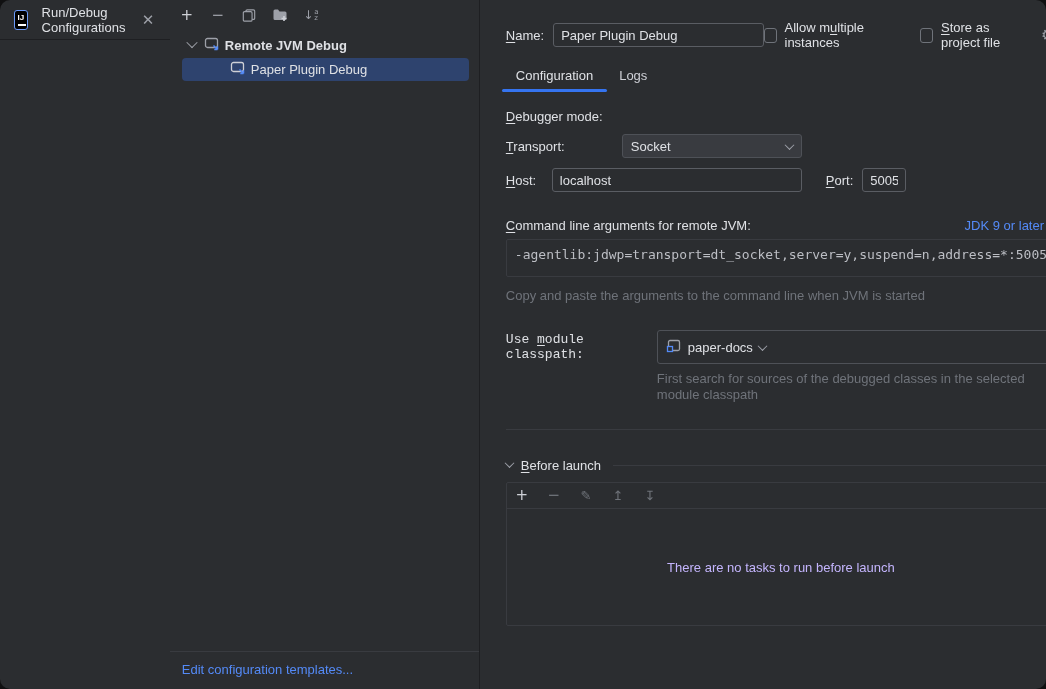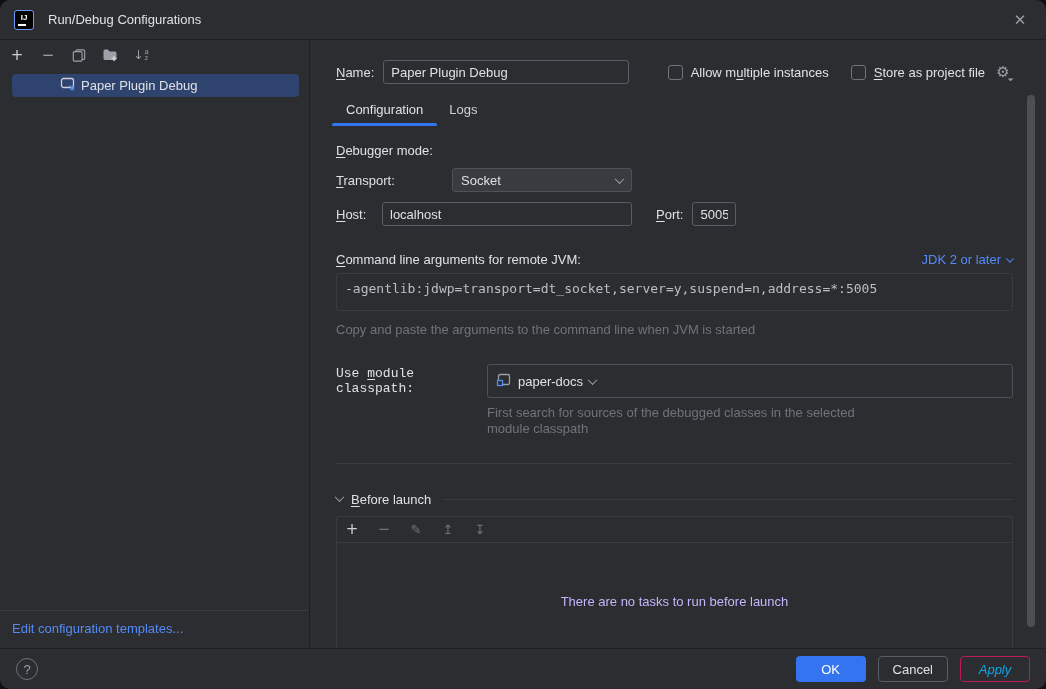--- a/index.html
+++ b/index.html
@@ -4,21 +4,21 @@
 <style>
   html,body{margin:0;padding:0;background:#101011;}
   *{box-sizing:border-box;}
   .window{
     width:1046px;height:689px;
     background:#2b2d30;
     border-radius:10px;
     overflow:hidden;
     font-family:"Liberation Sans","DejaVu Sans",sans-serif;
     font-size:13px;color:#dfe1e5;
-    display:flex;flex-direction:column;
+    display:flex;flex-direction:row;
     position:relative;
   }
   
   .titlebar{height:40px;flex:0 0 40px;display:flex;align-items:center;
     border-bottom:1px solid #1e1f22;padding:0 14px;}
   .app-logo{width:20px;height:20px;background:#000;border:1px solid #6b9bfa;
     border-radius:3px;display:flex;flex-direction:column;align-items:center;justify-content:center;
     font-size:8px;font-weight:bold;color:#fff;letter-spacing:0;line-height:1;}
   .app-logo .bar{width:8px;height:2px;background:#fff;margin-top:2px;align-self:flex-start;margin-left:3px;}
   .title-text{margin-left:14px;color:#dfe1e5;}
@@ -163,20 +163,30 @@
         <span class="ticon sort-wrap">
           <span class="glyph" style="font-size:12px;">↓</span>
           <span class="sort-letters">
             <span>a</span>
             <span>z</span>
           </span>
         </span>
       </div>
 
       <div class="tree">
+        <div class="tree-row parent">
+          <span class="tw-chev"></span>
+          <span>
+            <svg width="16" height="16" viewBox="0 0 16 16">
+              <rect x="1.5" y="2.5" width="12" height="9" rx="2" fill="none" stroke="#9da0a8" stroke-width="1.3"></rect>
+              <path d="M9.5 9.5 L13.5 13.5 M13.5 13.5 v-3.2 M13.5 13.5 h-3.2" stroke="#548af7" stroke-width="1.5" fill="none"></path>
+            </svg>
+          </span>
+          <span class="tree-label">Remote JVM Debug</span>
+        </div>
         <div class="tree-row child selected">
           <span>
             <svg width="16" height="16" viewBox="0 0 16 16">
               <rect x="1.5" y="2.5" width="12" height="9" rx="2" fill="none" stroke="#ced0d6" stroke-width="1.3"></rect>
               <path d="M9.5 9.5 L13.5 13.5 M13.5 13.5 v-3.2 M13.5 13.5 h-3.2" stroke="#548af7" stroke-width="1.5" fill="none"></path>
             </svg>
           </span>
           <span class="tree-label">Paper Plugin Debug</span>
         </div>
       </div>
@@ -229,21 +239,21 @@
         <div class="frow host-row">
           <span class="hlabel"><span class="mn">H</span><span>ost:</span></span>
           <input class="host" value="localhost" style="">
           <span class="plabel"><span class="mn">P</span><span>ort:</span></span>
           <input class="port" value="5005" style="">
         </div>
 
         <div class="cmd-label-row">
           <span><span class="mn">C</span><span>ommand line arguments for remote JVM:</span></span>
           <span class="jdk-link">
-            <span>JDK 2 or later</span>
+            <span>JDK 9 or later</span>
             <span class="jdk-chev"></span>
           </span>
         </div>
         <div class="args-box">-agentlib:jdwp=transport=dt_socket,server=y,suspend=n,address=*:5005</div>
         <div class="help-text">Copy and paste the arguments to the command line when JVM is started</div>
 
         <div class="module-row">
           <span class="flabel"><span>Use </span><span class="mn">m</span><span>odule classpath:</span></span>
           <div class="module-dd">
             <span>

